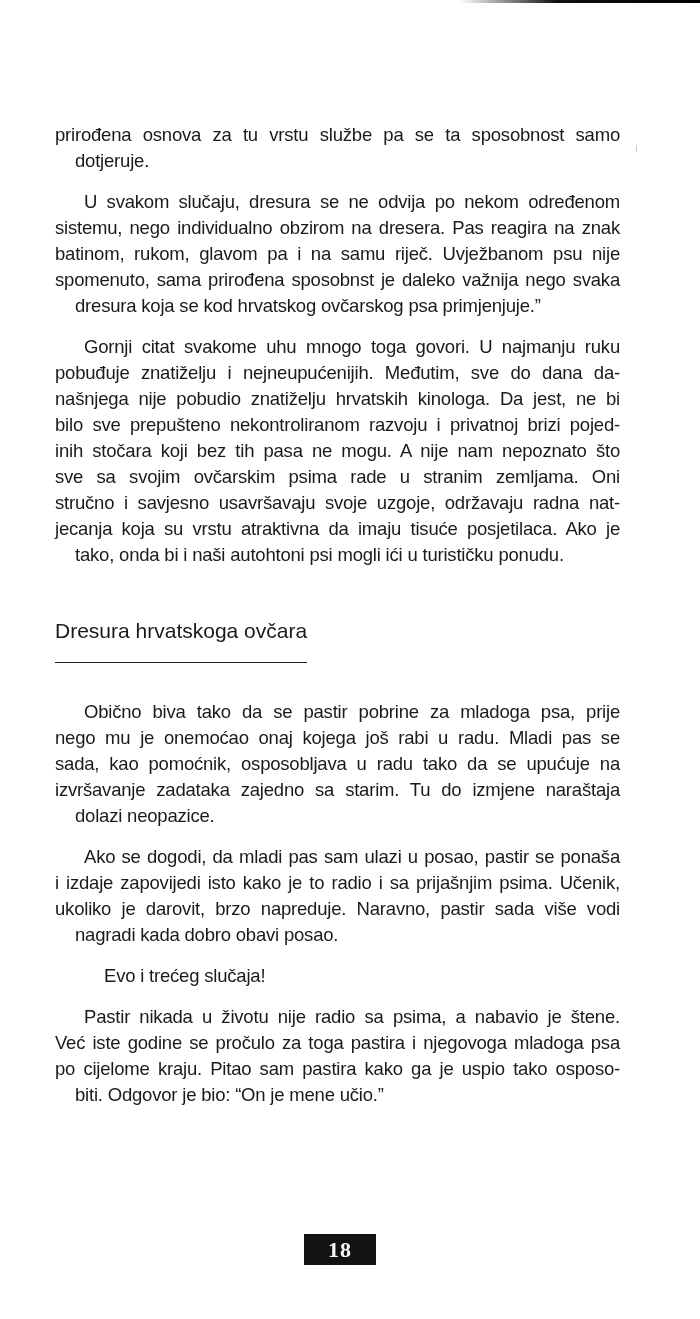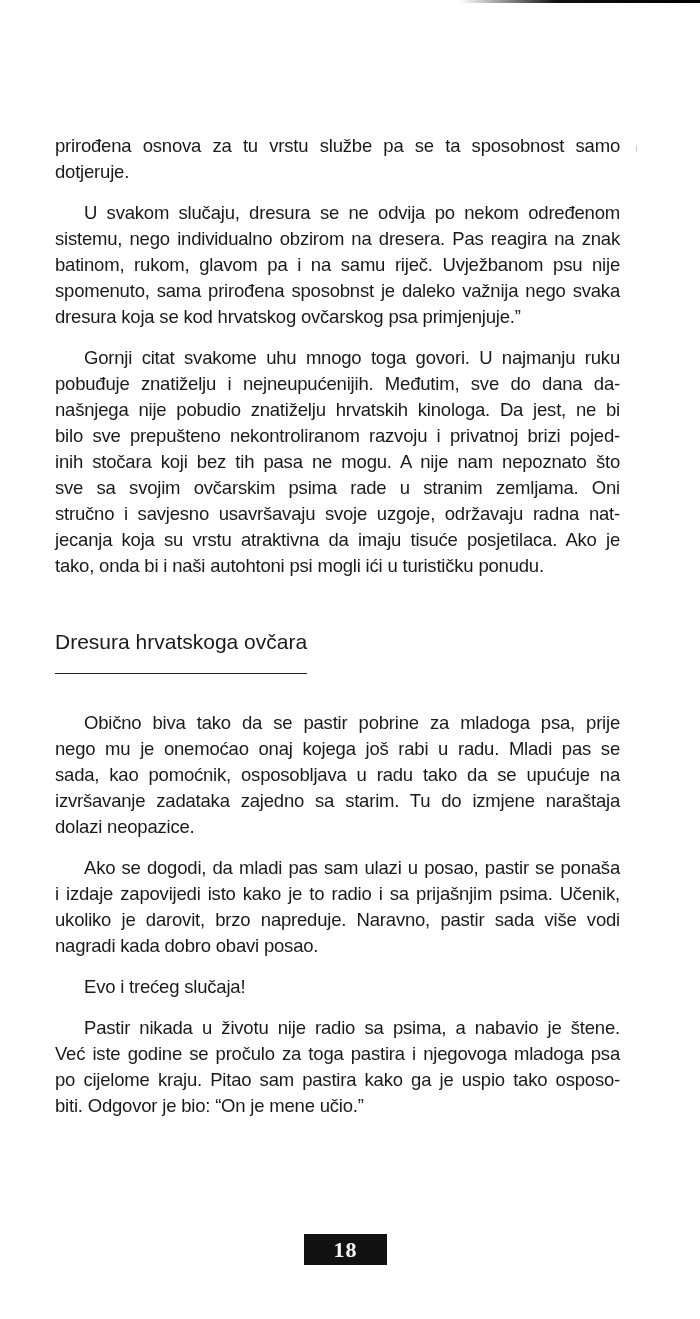--- a/index.html
+++ b/index.html
@@ -5,35 +5,35 @@
   html, body { margin: 0; padding: 0; }
   body {
     width: 700px; height: 1319px; background: #ffffff; position: relative; overflow: hidden;
     font-family: "Liberation Sans", "DejaVu Sans", sans-serif; color: #1a1a1a;
   }
   .top-edge {
     position: absolute; top: 0; right: 0; width: 240px; height: 3px;
     background: linear-gradient(to right, rgba(0,0,0,0), #111 40%, #000);
   }
   .page-text {
-    position: absolute; left: 55px; top: 133px; width: 565px;
+    position: absolute; left: 55px; top: 122px; width: 565px;
   }
   .para {
     margin: 0 0 15px 0; font-size: 18.5px; line-height: 26px; text-align: justify;
     text-indent: 0; letter-spacing: -0.2px;
   }
   .line { display: block; text-align: justify; text-align-last: justify; white-space: nowrap; }
-  .line.last { text-align-last: left; }
+  .line.last { text-align-last: left; margin-left: 20px; }
   .line.indent { padding-left: 29px; }
   .heading {
     margin: 34px 0 36px 0; display: inline-block; font-size: 21px; line-height: 28px;
     border-bottom: 1.5px solid #222; padding-bottom: 17px;
   }
   .folio {
-    position: absolute; left: 304px; top: 1234px; width: 83px; height: 31px; background: #121212;
+    position: absolute; left: 304px; top: 1234px; width: 72px; height: 31px; background: #121212;
     color: #f5f5f5; font-family: "Liberation Serif", "DejaVu Serif", serif; font-weight: bold;
     font-size: 22px; line-height: 31px; text-align: center; letter-spacing: 1px;
   }
   .speck { position: absolute; left: 636px; top: 145px; width: 1px; height: 7px; background: #ccc; }
 </style>
 </head>
 <body>
 
 <div class="top-edge"></div>
 <div class="speck"></div>

